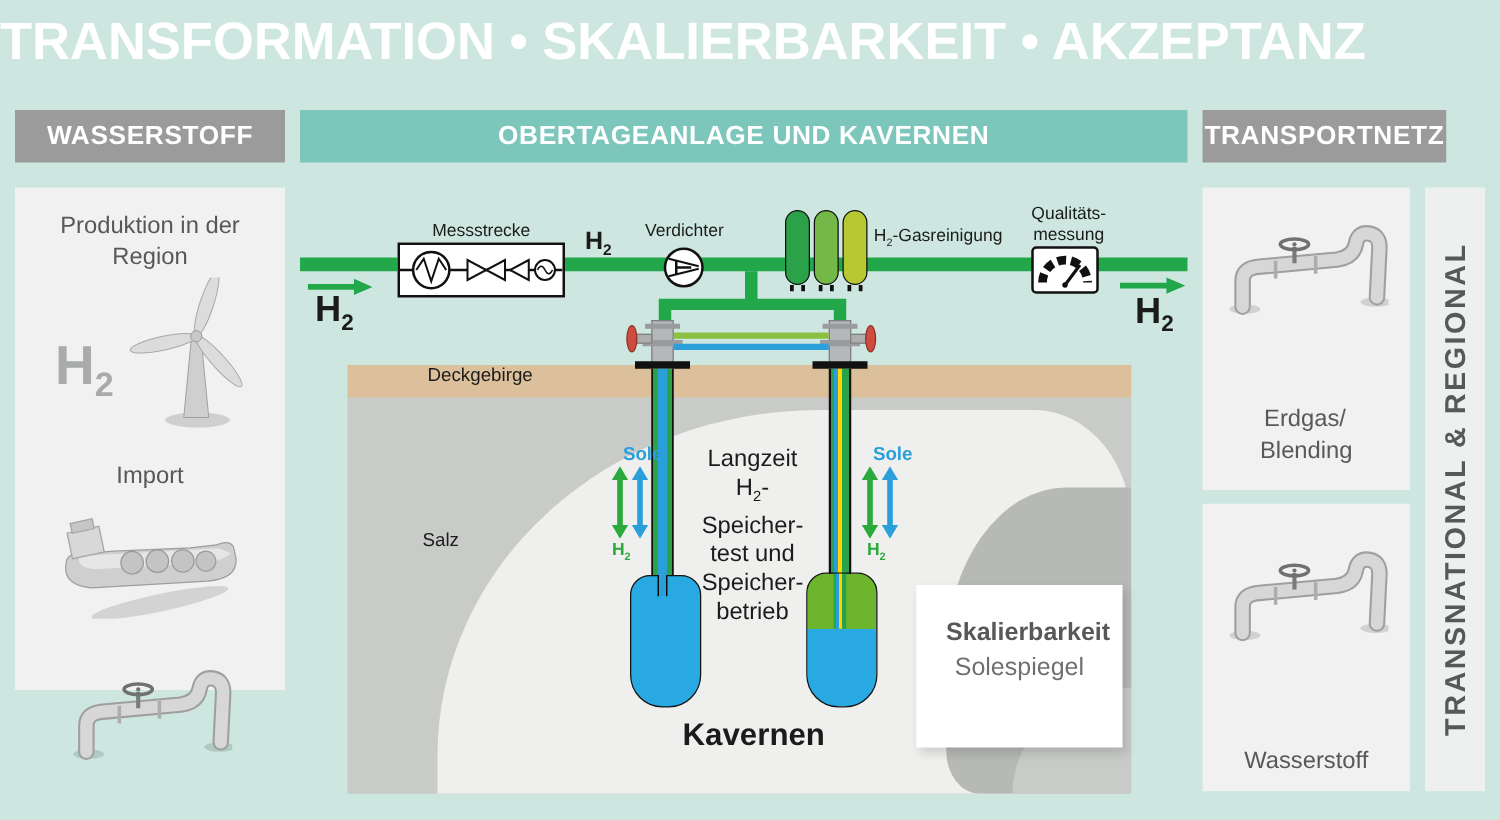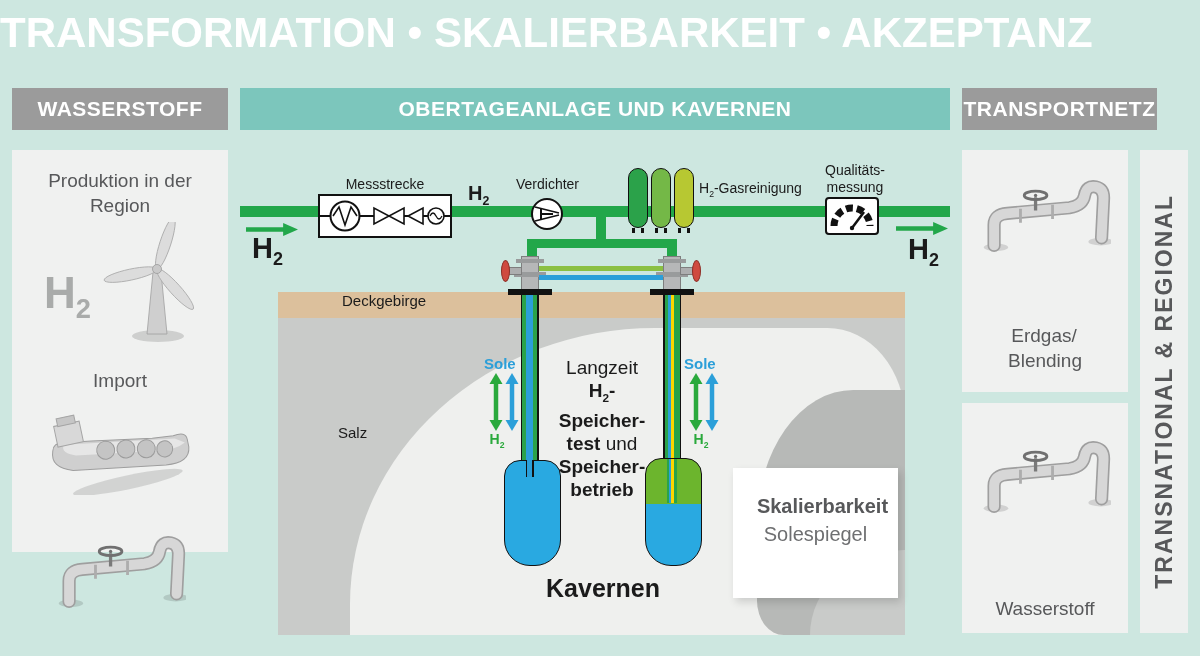--- a/index.html
+++ b/index.html
@@ -92,38 +92,38 @@
   #deck   { left:0; top:0; width:627px; height:26px; background:#dcc09c; }
   #dome   { left:72px; top:36px; width:555px; height:307px; background:#eff0ee;
             border-radius:55% 14% 0 0 / 90% 30% 0 0; }
   #curl   { right:0; top:98px; width:148px; height:245px; background:#b7b9b7;
             border-radius:65% 0 0 18% / 55% 0 0 14%; }
   #curl-inner { right:0; bottom:0; width:95px; height:85px; background:#c9cbc9;
                 border-top-left-radius:100%; }
   .ground-label { font-size:15px; color:#1b1b1b; }
 
   
-  .sole-label { width:46px; text-align:left; color:#2b9fd9; font-weight:bold; font-size:15px; }
+  .sole-label { width:46px; text-align:right; color:#2b9fd9; font-weight:bold; font-size:15px; }
   .h2small { width:30px; text-align:center; color:#2aa93c; font-weight:bold; font-size:14px; }
   .dblarrow { width:14px; height:58px; }
 
   
   #storage-text { left:534px; top:356px; width:136px; text-align:center;
                   font-size:19px; line-height:23px; }
   #kavernen { left:500px; top:574px; width:206px; text-align:center; font-weight:bold; font-size:25px; }
   #skalier-box { left:733px; top:468px; width:165px; height:130px; background:#fff;
                  box-shadow:3px 4px 8px rgba(0,0,0,.15); text-align:center; padding-top:24px;
                  font-size:20px; line-height:28px; color:#6e6f71; }
   #skalier-box .b1 { font-weight:bold; color:#57585a;margin-left:14px; }
 
   
   .h2gray { font-weight:bold; font-size:44px; color:#a9abaa; }
 
   svg.pipeicon { width:132px; height:90px; }
-  .bold { font-weight:bold; }
+  .bold { font-weight:normal; }
 </style>
 </head>
 <body>
 
 <svg width="0" height="0" style="position:absolute" aria-hidden="true">
   <defs>
     <symbol id="pipe-icon" viewBox="0 0 140 95">
       <ellipse cx="18" cy="86" rx="13" ry="4" fill="rgba(0,0,0,.13)"></ellipse>
       <ellipse cx="129" cy="80" rx="13" ry="4" fill="rgba(0,0,0,.13)"></ellipse>
       <path d="M16,84 V62 Q16,51 30,50 L96,44 Q110,42 112,31 Q114,20 124,22 Q133,24 132,36 L130,76" fill="none" stroke="#9f9f9f" stroke-width="14" stroke-linecap="round" stroke-linejoin="round"></path>

